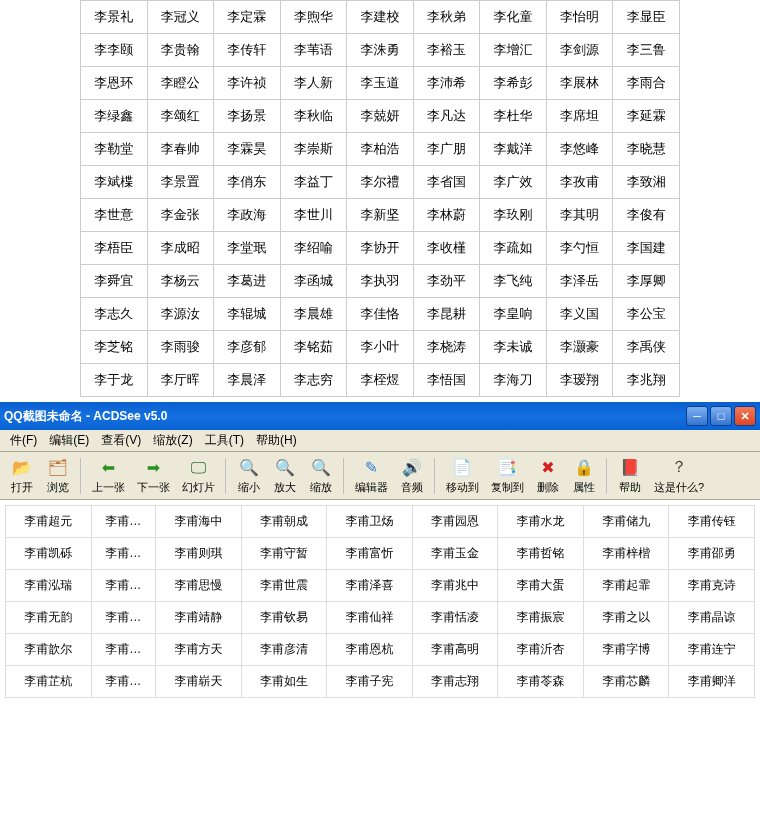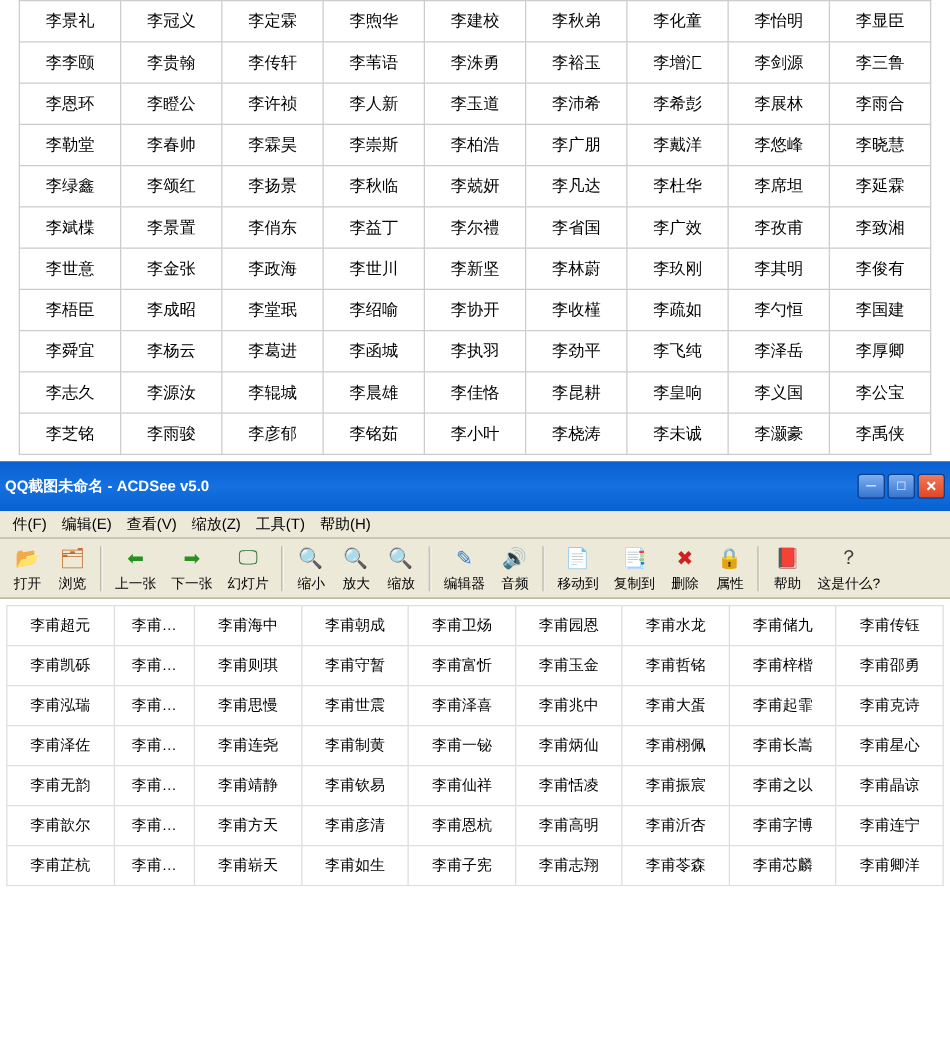--- a/index.html
+++ b/index.html
@@ -1,21 +1,21 @@
 <!DOCTYPE html>
 <html><head>
   <meta charset="utf-8">
   <style>
     * { margin: 0; padding: 0; box-sizing: border-box; }
     body { font-family: "SimSun", "宋体", sans-serif; font-size: 12px; background: #fff; width: 760px; }
     
-    .top-table { border-collapse: collapse; width: 730px; margin: 0 auto 5px; }
+    .top-table { border-collapse: collapse; width: 600px; margin: 0 auto 5px; }
     .top-table td { border: 1px solid #ccc; padding: 7px 0; text-align: center; font-size: 13px; background: #fff; }
     
-    .titlebar { background: linear-gradient(to bottom, #0a5fd0, #1570e0, #0861d0); color: #fff; height: 40px; display: flex; align-items: center; padding: 0 4px; font-size: 12px; font-weight: bold; gap: 24px; }
+    .titlebar { background: linear-gradient(to bottom, #0a5fd0, #1570e0, #0861d0); color: #fff; height: 28px; display: flex; align-items: center; padding: 0 4px; font-size: 12px; font-weight: bold; gap: 24px; }
     .titlebar-text { flex: 1; }
     .win-btns { display: flex; gap: 2px; }
     .win-btn { width: 22px; height: 20px; background: linear-gradient(to bottom, #7faff0, #3575d0); border: 1px solid #0a4090; border-radius: 3px; display: flex; align-items: center; justify-content: center; color: #fff; font-size: 11px; cursor: pointer; }
     .win-btn.close { background: linear-gradient(to bottom, #f07a5a, #e04525); }
     
     .menubar { background: #ece9d8; border-bottom: 1px solid #aca899; height: 22px; display: flex; padding: 0 4px; font-size: 12px; }
     .menu-item { padding: 2px 6px; cursor: pointer; }
     
     .toolbar { background: #ece9d8; border-bottom: 1px solid #aca899; height: 48px; display: flex; align-items: center; padding: 2px 4px; }
     .tool-btn { display: flex; flex-direction: column; align-items: center; justify-content: center; padding: 2px 6px; cursor: pointer; font-size: 11px; min-width: 36px; }
@@ -74,42 +74,42 @@
         <td>李瞪公</td>
         <td>李许祯</td>
         <td>李人新</td>
         <td>李玉道</td>
         <td>李沛希</td>
         <td>李希彭</td>
         <td>李展林</td>
         <td>李雨合</td>
       </tr>
       <tr>
+        <td>李绿鑫</td>
+        <td>李颂红</td>
+        <td>李扬景</td>
+        <td>李秋临</td>
+        <td>李兢妍</td>
+        <td>李凡达</td>
+        <td>李杜华</td>
+        <td>李席坦</td>
+        <td>李延霖</td>
+      </tr>
+      <tr>
         <td>李勒堂</td>
         <td>李春帅</td>
         <td>李霖昊</td>
         <td>李崇斯</td>
         <td>李柏浩</td>
         <td>李广朋</td>
         <td>李戴洋</td>
         <td>李悠峰</td>
         <td>李晓慧</td>
       </tr>
       <tr>
-        <td>李绿鑫</td>
-        <td>李颂红</td>
-        <td>李扬景</td>
-        <td>李秋临</td>
-        <td>李兢妍</td>
-        <td>李凡达</td>
-        <td>李杜华</td>
-        <td>李席坦</td>
-        <td>李延霖</td>
-      </tr>
-      <tr>
         <td>李斌楪</td>
         <td>李景置</td>
         <td>李俏东</td>
         <td>李益丁</td>
         <td>李尔禮</td>
         <td>李省国</td>
         <td>李广效</td>
         <td>李孜甫</td>
         <td>李致湘</td>
       </tr>
@@ -161,20 +161,31 @@
         <td>李芝铭</td>
         <td>李雨骏</td>
         <td>李彦郁</td>
         <td>李铭茹</td>
         <td>李小叶</td>
         <td>李桡涛</td>
         <td>李未诚</td>
         <td>李灏豪</td>
         <td>李禹侠</td>
       </tr>
+      <tr>
+        <td>李于龙</td>
+        <td>李厅晖</td>
+        <td>李晨泽</td>
+        <td>李志穷</td>
+        <td>李桎煜</td>
+        <td>李悟国</td>
+        <td>李海刀</td>
+        <td>李瑷翔</td>
+        <td>李兆翔</td>
+      </tr>
     </tbody>
 </table>
 
 <div class="titlebar">
   <span class="titlebar-text">QQ截图未命名 - ACDSee v5.0</span>
   <div class="win-btns">
     <div class="win-btn">─</div>
     <div class="win-btn">□</div>
     <div class="win-btn close">✕</div>
   </div>
@@ -290,31 +301,20 @@
         <td>李甫…</td>
         <td>李甫思慢</td>
         <td>李甫世震</td>
         <td>李甫泽喜</td>
         <td>李甫兆中</td>
         <td>李甫大蛋</td>
         <td>李甫起霏</td>
         <td>李甫克诗</td>
       </tr>
       <tr>
-        <td>李甫泽佐</td>
-        <td>李甫…</td>
-        <td>李甫连尧</td>
-        <td>李甫制黄</td>
-        <td>李甫一铋</td>
-        <td>李甫炳仙</td>
-        <td>李甫栩佩</td>
-        <td>李甫长嵩</td>
-        <td>李甫星心</td>
-      </tr>
-      <tr>
         <td>李甫无韵</td>
         <td>李甫…</td>
         <td>李甫靖静</td>
         <td>李甫钦易</td>
         <td>李甫仙祥</td>
         <td>李甫恬凌</td>
         <td>李甫振宸</td>
         <td>李甫之以</td>
         <td>李甫晶谅</td>
       </tr>

